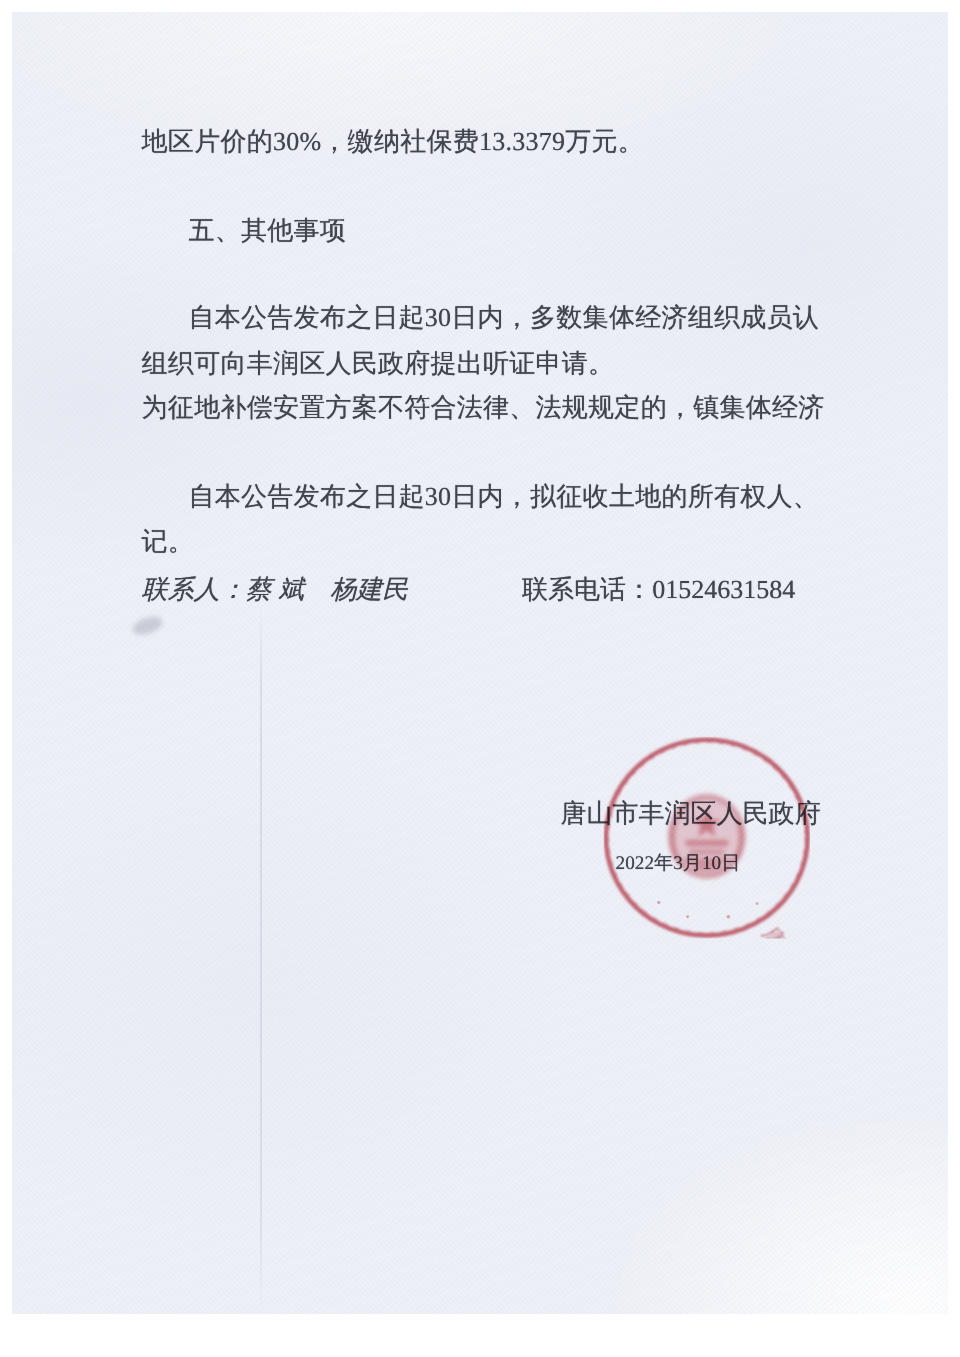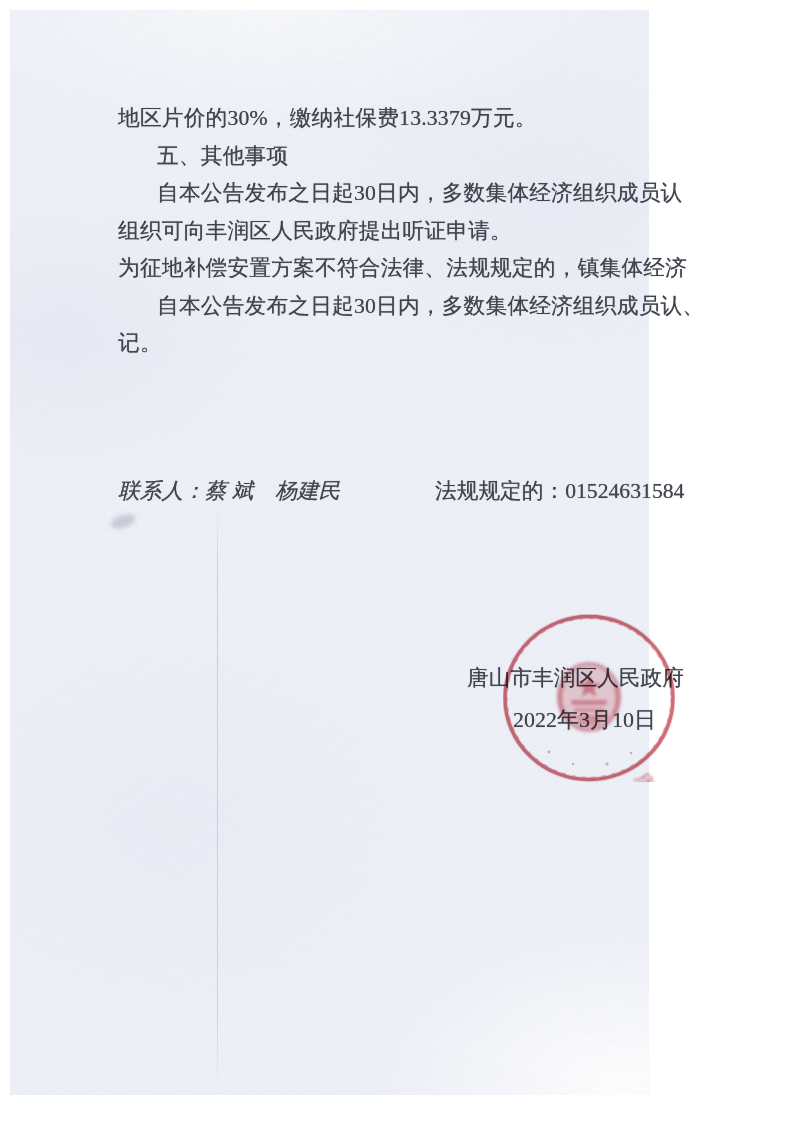--- a/index.html
+++ b/index.html
@@ -7,21 +7,21 @@
   body {
     background: #ffffff;
     font-family: "Liberation Serif", "DejaVu Serif", serif;
     position: relative;
     overflow: hidden;
   }
   
   .page {
     position: absolute;
     left: 10px; top: 10px;
-    width: 639px; height: 1085px;
+    width: 780px; height: 1085px;
     background:
       radial-gradient(ellipse 420px 260px at 96% 99%, rgba(255,255,255,0.95) 0%, rgba(255,255,255,0) 60%),
       radial-gradient(ellipse 500px 180px at 40% 0%, rgba(255,255,255,0.55) 0%, rgba(255,255,255,0) 70%),
       radial-gradient(ellipse 300px 200px at 8% 30%, rgba(226,229,240,0.55) 0%, rgba(226,229,240,0) 70%),
       radial-gradient(ellipse 340px 240px at 85% 18%, rgba(228,231,241,0.5) 0%, rgba(228,231,241,0) 70%),
       radial-gradient(ellipse 380px 300px at 25% 75%, rgba(229,232,242,0.45) 0%, rgba(229,232,242,0) 70%),
       #eef0f7;
   }
   
   .grain {
@@ -52,21 +52,21 @@
   .body-text {
     position: absolute;
     left: 108px; top: 90px;
     width: 580px;
     font-size: 21.7px;
     color: #41444d;
     text-shadow: 0 0 0.7px rgba(65,68,77,0.75);
     letter-spacing: 0.2px;
   }
   .line { line-height: 37.5px; white-space: nowrap; }
-  .line.indent { padding-left: 39px; }
+  .line.indent { padding-left: 39px; margin-top: 36px; }
   .contact-row {
     position: absolute;
     left: 0; top: 469px;
     width: 800px;
     font-size: 21.7px;
     color: #41444d;
     text-shadow: 0 0 0.7px rgba(65,68,77,0.75);
   }
   .contact-persons { position: absolute; left: 108px; top: 0; line-height: 24px; white-space: nowrap; font-style: italic; }
   .contact-phone   { position: absolute; left: 425px; top: 0; line-height: 24px; white-space: nowrap; }
@@ -74,21 +74,21 @@
     position: absolute;
     left: 457px; top: 656px;
     font-size: 21.7px; line-height: 24px;
     color: #41444d;
     text-shadow: 0 0 0.7px rgba(65,68,77,0.75);
     white-space: nowrap;
   }
   .sign-date {
     position: absolute;
     left: 503px; top: 698px;
-    font-size: 22px; line-height: 24px;
+    font-size: 16px; line-height: 24px;
     color: #41444d;
     text-shadow: 0 0 0.7px rgba(65,68,77,0.75);
     white-space: nowrap;
   }
   
   .seal {
     position: absolute;
     left: 493px; top: 604px;
     width: 172px; height: 168px;
     mix-blend-mode: multiply;
@@ -105,27 +105,27 @@
   <div class="grain"></div>
   <div class="fold-line"></div>
   <div class="smudge"></div>
 
   <div class="body-text">
     <div class="line">地区片价的30%，缴纳社保费13.3379万元。</div>
     <div class="line indent">五、其他事项</div>
     <div class="line indent">自本公告发布之日起30日内，多数集体经济组织成员认</div>
     <div class="line">组织可向丰润区人民政府提出听证申请。</div>
     <div class="line">为征地补偿安置方案不符合法律、法规规定的，镇集体经济</div>
-    <div class="line indent">自本公告发布之日起30日内，多数集体经济组织成员认、</div>
+    <div class="line indent">自本公告发布之日起30日内，拟征收土地的所有权人、</div>
     <div class="line">记。</div>
   </div>
 
   <div class="contact-row">
     <span class="contact-persons"><span>联系人：</span><span>蔡 斌　杨建民</span></span>
-    <span class="contact-phone"><span>法规规定的：</span><span>01524631584</span></span>
+    <span class="contact-phone"><span>联系电话：</span><span>01524631584</span></span>
   </div>
 
   <div class="signature">唐山市丰润区人民政府</div>
   <div class="sign-date">2022年3月10日</div>
 
   <svg class="seal" viewBox="0 0 172 168" xmlns="http://www.w3.org/2000/svg">
     <defs>
       <path id="rimpath" d="M 86 147 A 63 63 0 1 1 85.9 147.001" fill="none"></path>
     </defs>
 

